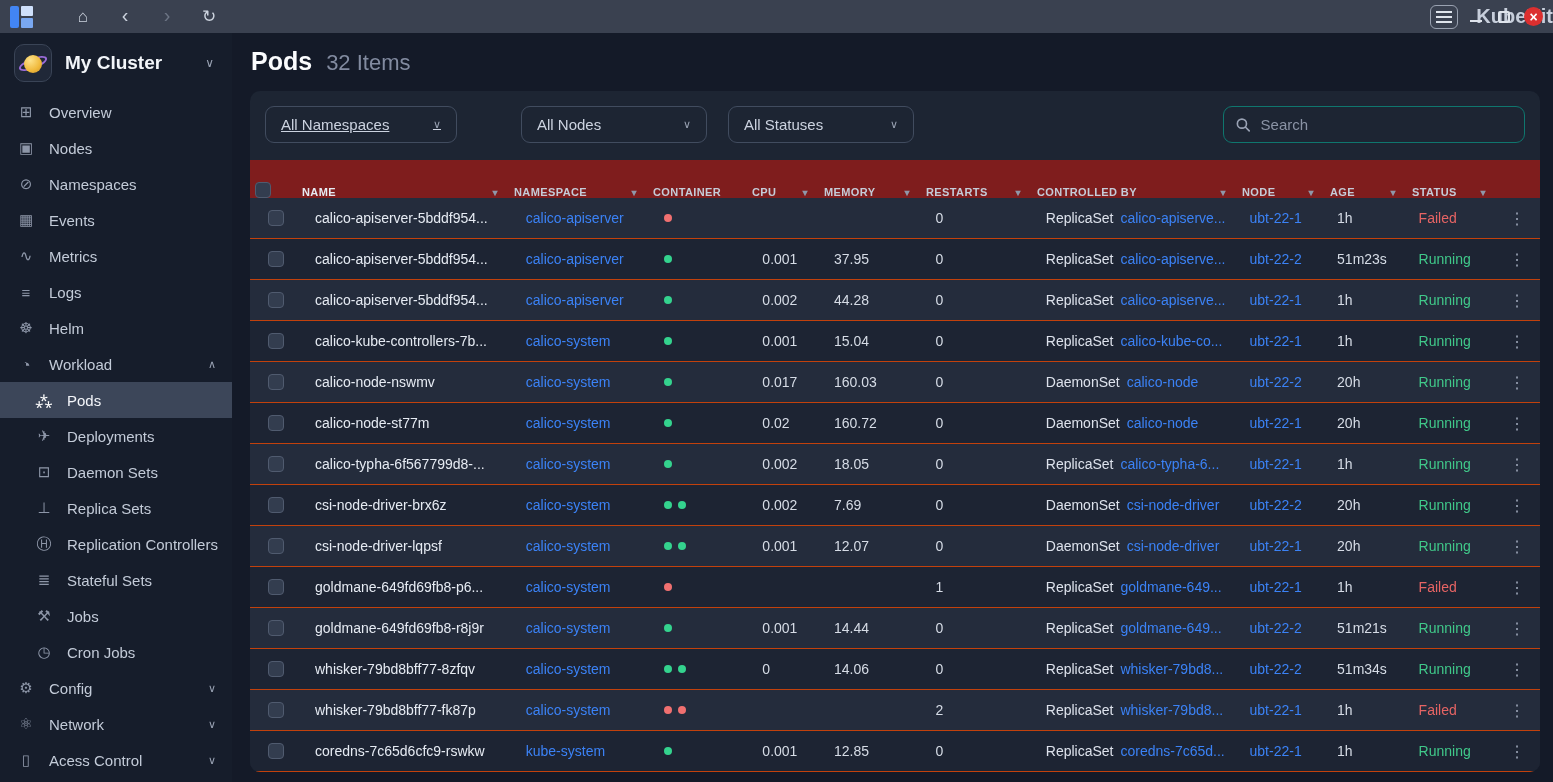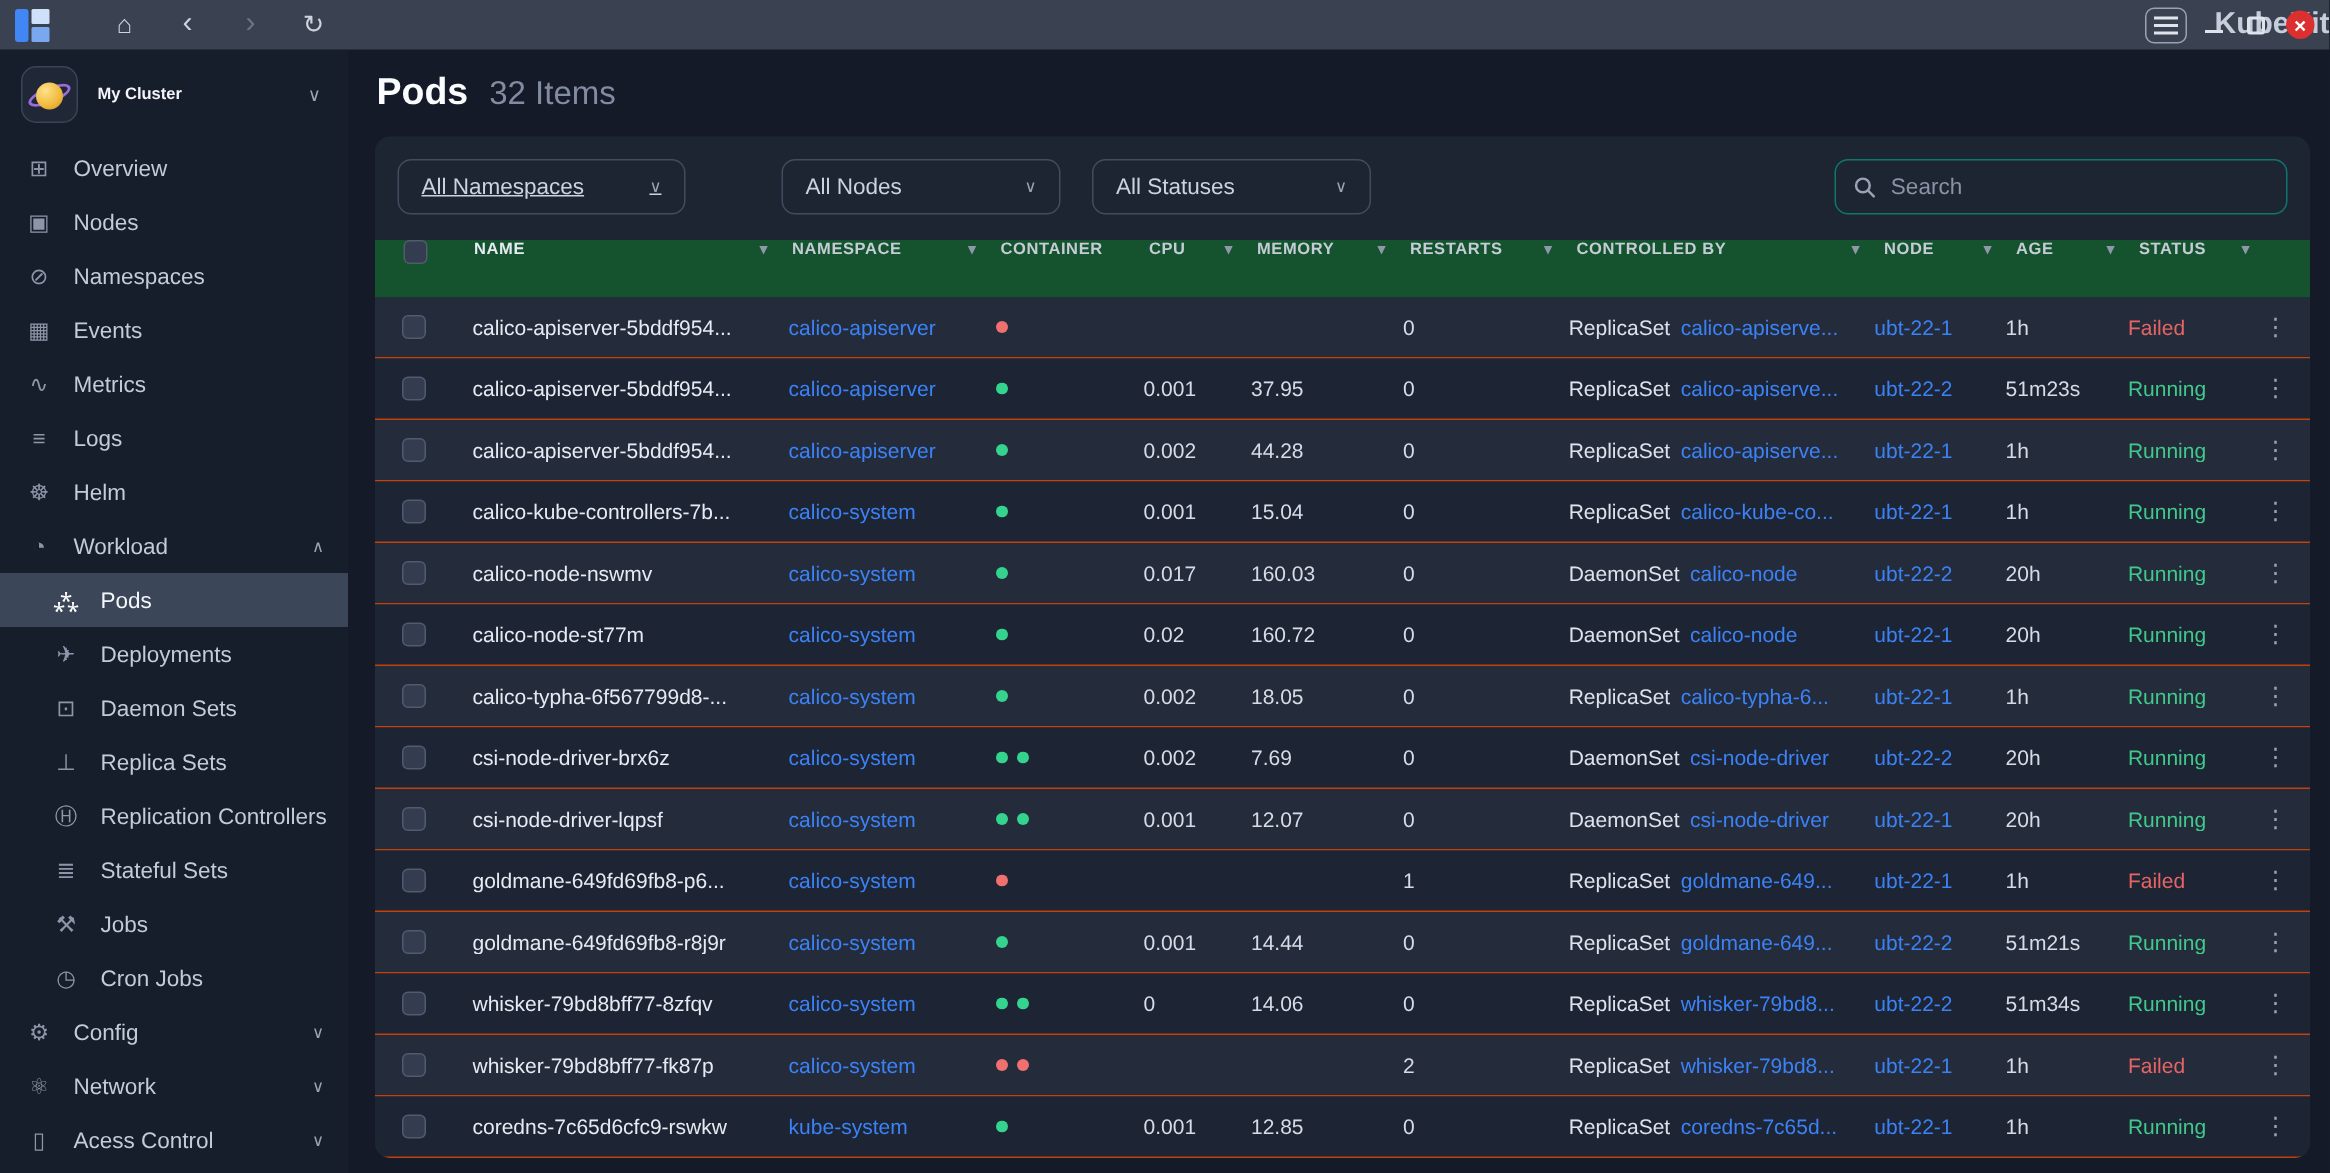--- a/index.html
+++ b/index.html
@@ -36,21 +36,21 @@
 
   
   .sidebar { width:232px; background:#161d2b; flex:none; overflow:hidden; }
   .cluster { display:flex; align-items:center; gap:13px; padding:11px 14px 12px 14px; }
   .cluster-avatar { width:38px; height:38px; border:1px solid #3a4456; background:#202838;
     border-radius:10px; position:relative; flex:none; }
   .planet { position:absolute; left:9px; top:10px; width:18px; height:18px; border-radius:50%;
     background:radial-gradient(circle at 35% 30%, #fde28a, #f0b93b 60%, #c9922a); }
   .ring { position:absolute; left:3px; top:13px; width:30px; height:11px; border:2px solid #9a6cd8;
     border-radius:50%; transform:rotate(-22deg); }
-  .cluster-name { font-size:11px; font-weight:bold; color:#f2f5f9; flex:1; }
+  .cluster-name { font-size:19px; font-weight:bold; color:#f2f5f9; flex:1; }
   .cluster-chev { color:#9aa3b4; font-size:12px; padding-right:4px; }
 
   .nav { display:flex; flex-direction:column; }
   .nav-row { display:flex; align-items:center; height:36px; padding:0 16px; gap:13px;
     color:#c3cbd8; font-size:15px; }
   .nav-row .nv-icon { width:20px; text-align:center; color:#8d96a8; font-size:15px; flex:none; }
   .nav-row .nv-label { flex:1; white-space:nowrap; }
   .nav-row .nv-chev { color:#9aa3b4; font-size:11px; }
   .nav-sub { padding-left:34px; }
   .nav-row.active { background:#3c4659; color:#f4f6fa; }
@@ -69,22 +69,22 @@
     font-size:15px; margin-right:21px; }
   .filter-btn .fchev { color:#9aa3b4; font-size:11px; margin-left:10px; }
   .f-ns { width:192px;text-decoration:underline; } .f-node { width:186px;margin-left:43px; } .f-status { width:186px; }
   .searchbox { margin-left:auto; width:302px; height:37px; border:1px solid #0f766e;
     border-radius:9px; display:flex; align-items:center; padding:0 12px; gap:10px; }
   .searchbox input { background:transparent; border:none; outline:none; color:#dfe4ec;
     font-size:15px; width:100%; font-family:"Liberation Sans", sans-serif; }
   .searchbox input::placeholder { color:#8a93a5; }
 
   
-  .thead { display:flex; align-items:flex-start; height:38px; background:#14532d;
-    padding:0 14px 0 19px; }
+  .thead { display:flex; align-items:flex-end; height:38px; background:#7f1d1d;
+    padding:0 14px 0 5px; }
   .hcols { display:flex; align-items:center; flex:1; }
   .hcell { display:flex; align-items:center; justify-content:space-between;
     font-size:11px; font-weight:bold; letter-spacing:.4px; color:#c5ccd8;
     text-transform:uppercase; padding-right:16px; }
   .hcell .sort { color:#8f98a9; font-size:10px; }
   .checkcell { width:16px; margin-right:31px; flex:none; }
   .checkbox { width:16px; height:16px; border:1px solid #505b6f; border-radius:4px; background:#333d4f; }
 
   .rows { display:flex; flex-direction:column; }
   .trow { display:flex; align-items:center; height:41px; padding:0 14px 0 18px;

